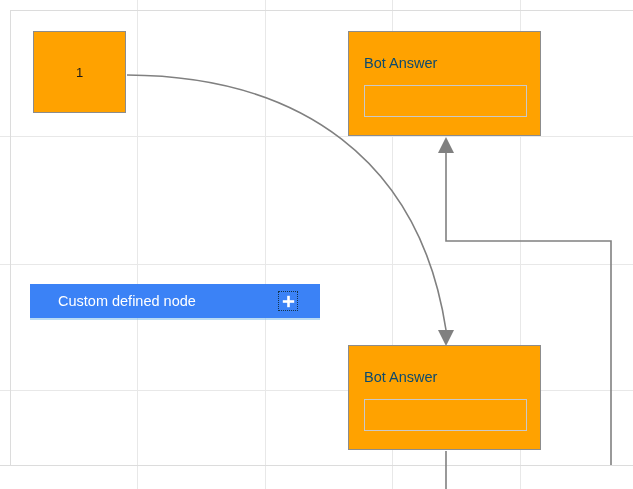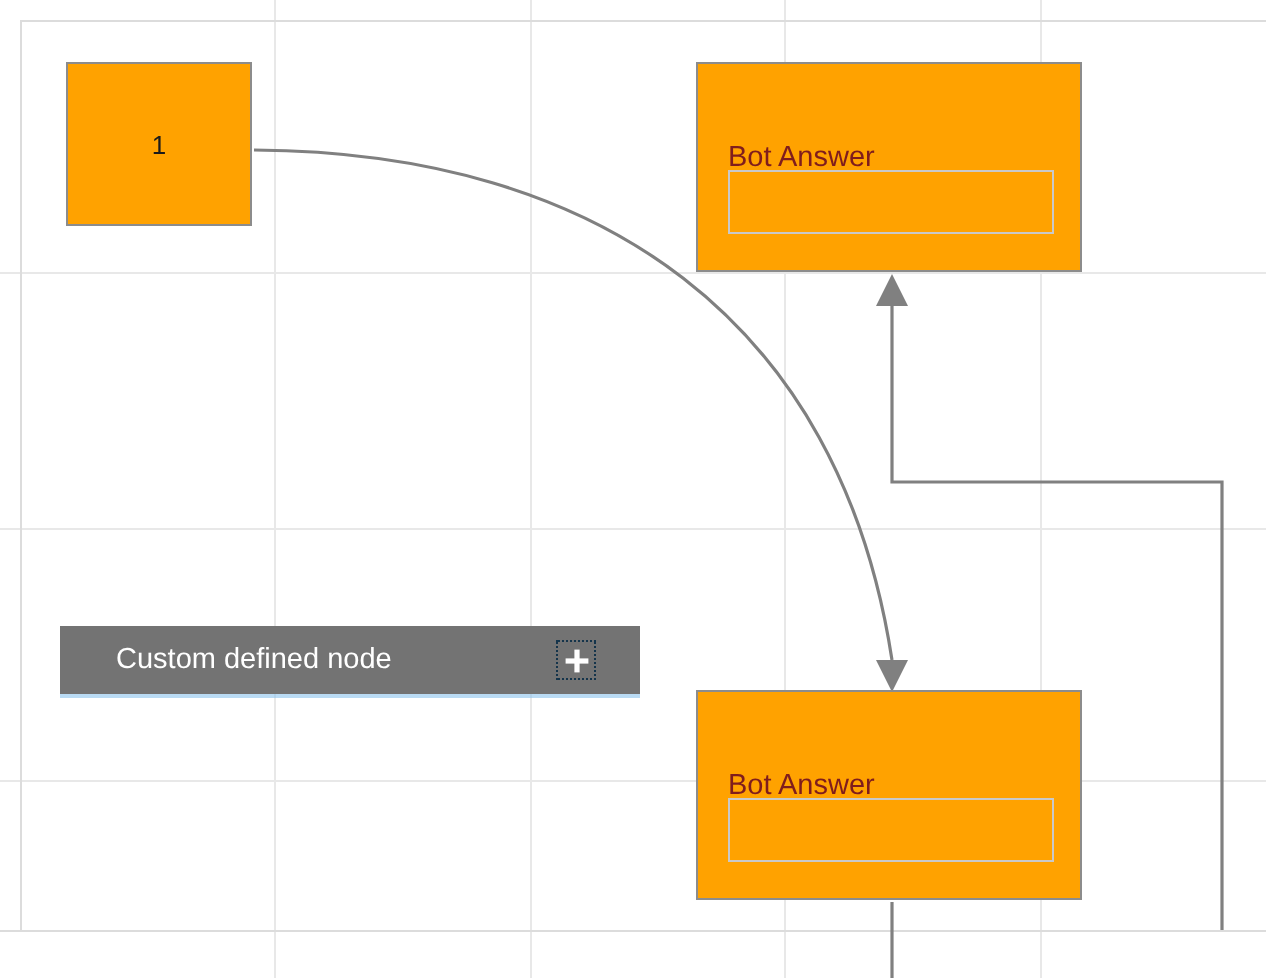--- a/index.html
+++ b/index.html
@@ -54,44 +54,44 @@
     left: 348px;
     top: 31px;
   }
   .node-bot-bottom {
     left: 348px;
     top: 345px;
   }
   .node-title {
     position: absolute;
     left: 15px;
-    top: 40px;
+    top: 24px;
     font-size: 14.5px;
-    color: #7f1d1d;
+    color: #0c4a6e;
     line-height: 1;
     white-space: nowrap;
   }
   .node-slot {
     position: absolute;
     left: 15px;
     top: 53px;
     width: 163px;
     height: 32px;
     box-sizing: border-box;
     border: 1px solid #c9c9c9;
     background: transparent;
   }
 
   .palette-bar {
     position: absolute;
     left: 30px;
-    top: 313px;
+    top: 284px;
     width: 290px;
     height: 34px;
-    background: #737373;
+    background: #3b82f6;
     box-shadow: 0 2px 0 0 rgba(130,190,235,0.55);
     display: flex;
     align-items: center;
   }
   .palette-label {
     margin-left: 28px;
     font-size: 14.5px;
     color: #ffffff;
     line-height: 1;
     white-space: nowrap;

